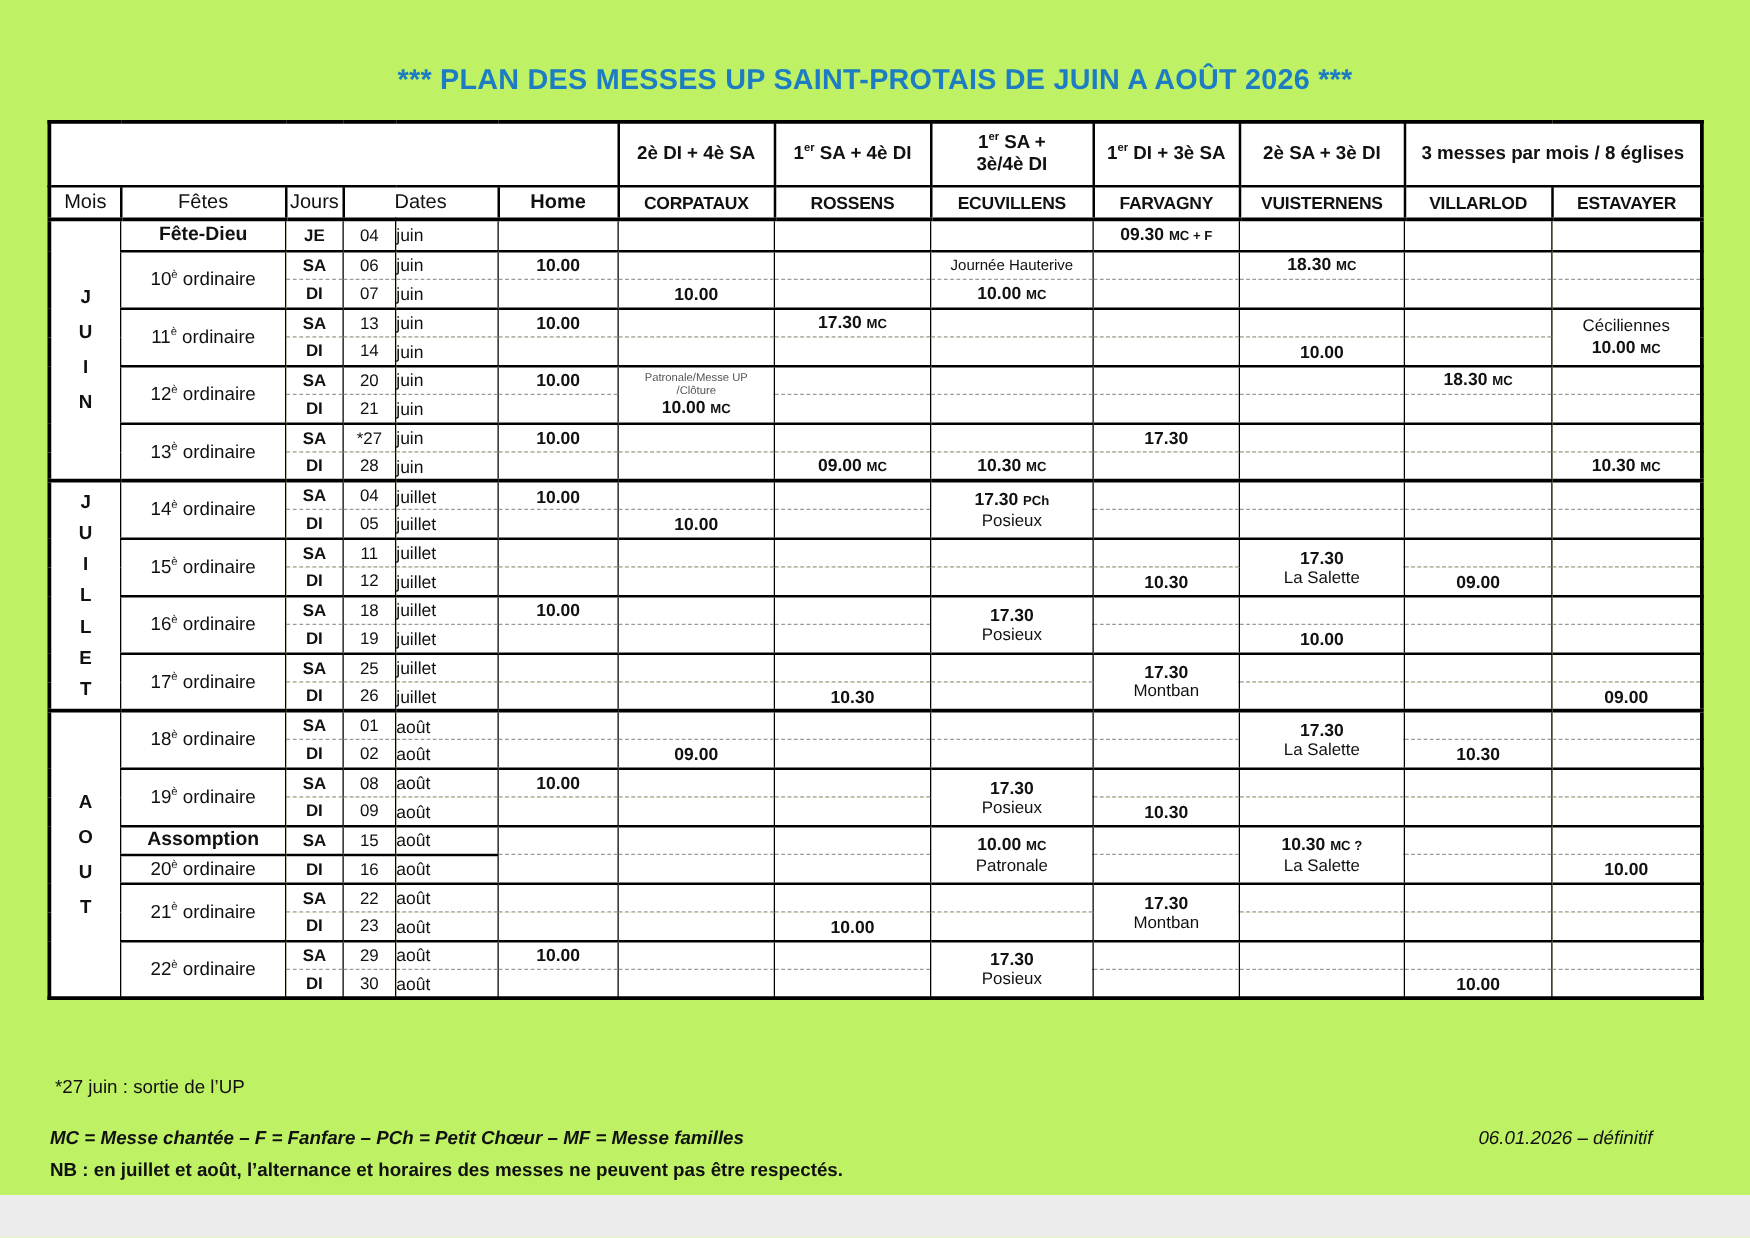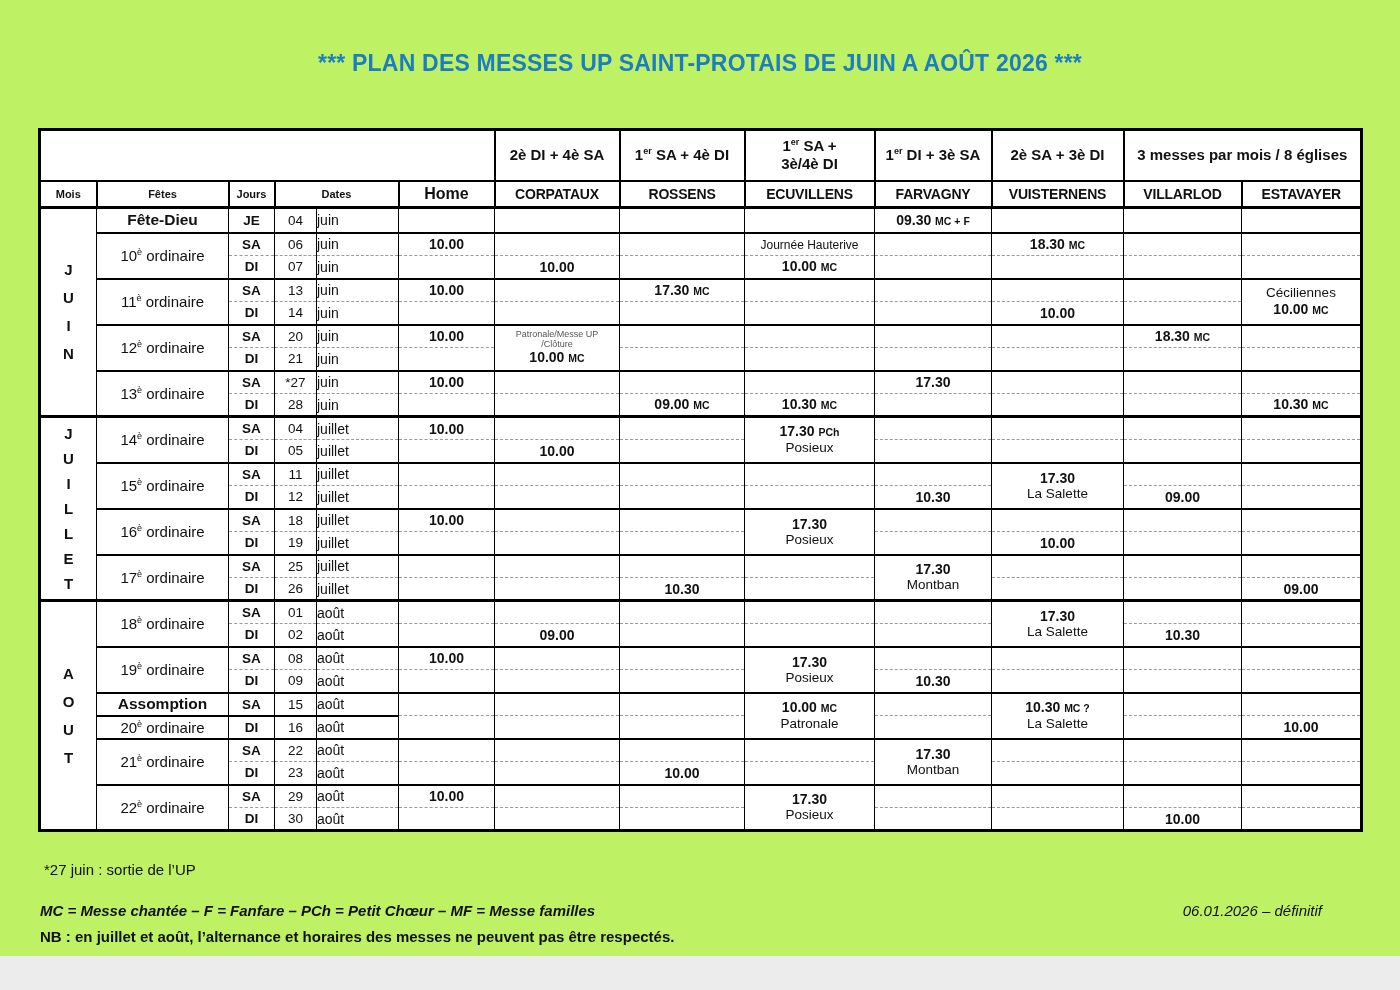--- a/index.html
+++ b/index.html
@@ -1,31 +1,31 @@
 <!DOCTYPE html>
 <html><head>
 <meta charset="utf-8">
 <style>
   html,body{margin:0;padding:0;background:#fff;}
   .page{position:relative;width:1400px;height:990px;background:#bef264;overflow:hidden;
         font-family:"Liberation Sans",sans-serif;color:#111;}
   .title{position:absolute;top:50px;left:0;width:100%;text-align:center;
          font-size:23px;font-weight:bold;letter-spacing:.2px;}
-  .sched-table{position:absolute;top:128px;left:38px;border-collapse:collapse;
+  .sched-table{position:absolute;top:96px;left:38px;border-collapse:collapse;
                border:3px solid #000;table-layout:fixed;}
   .sched-table th{border:2px solid #000;padding:0;vertical-align:middle;text-align:center;background:#fff;}
   .sched-table thead tr:nth-child(2) th{border-bottom:3px solid #000;}
   .sched-table td{border-left:1px solid #000;border-right:1px solid #000;padding:0;vertical-align:middle;background:#fff;}
   tr.dsh>td{border-top:1px dashed #9a9a9a;}
   tr.sld>td{border-top:2px solid #000;}
   tr.mth>td{border-top:3px solid #000;}
   td.ls{border-top:2px solid #000 !important;}
   .ghe{}
   .gh{font-size:15px;font-weight:bold;line-height:18px;}
-  .lh{font-size:11px;font-weight:bold;}
+  .lh{font-size:16px;font-weight:normal;}
   .hh{font-size:16px;font-weight:bold;}
   .ch{font-size:14px;font-weight:bold;letter-spacing:-.2px;}
   sup{font-size:9px;line-height:0;}
   .mois{vertical-align:middle;}
   .ml{font-weight:bold;font-size:15px;line-height:28px;text-align:center;}
   .ml-JUILLET{line-height:25px;}
   .fete{font-size:15px;text-align:center;margin-top:12px;}
   .fb{font-weight:bold;font-size:15.5px;}
   .jr{font-weight:bold;font-size:13.5px;text-align:center;}
   .dn{font-size:13.5px;text-align:center;}

